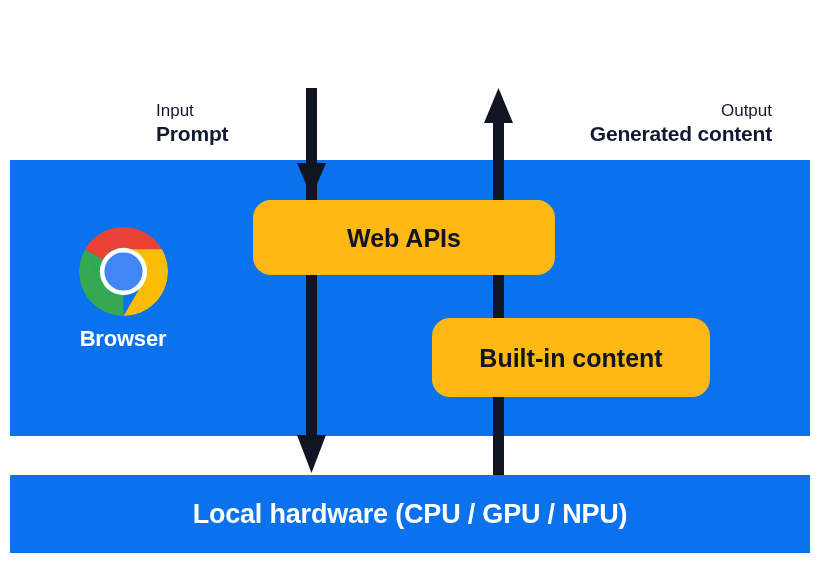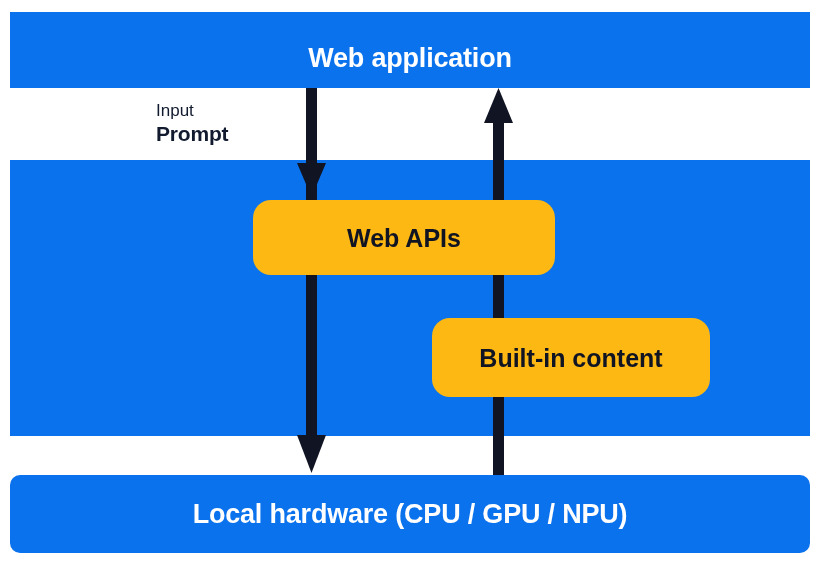--- a/index.html
+++ b/index.html
@@ -34,21 +34,20 @@
     left: 10px;
     top: 160px;
     width: 800px;
     height: 276px;
   }
   #band-local-hardware {
     left: 10px;
     top: 475px;
     width: 800px;
     height: 78px;
-    border-radius: 10px;
   }
 
   .band-title {
     position: absolute;
     left: 0;
     right: 0;
     text-align: center;
     color: #ffffff;
     font-weight: bold;
     font-size: 27px;
@@ -150,23 +149,20 @@
     font-weight: bold;
     font-size: 22px;
     letter-spacing: -0.2px;
   }
 </style>
 </head>
 <body>
 
 <div id="canvas">
 
-  <div class="band" id="band-web-application">
-    <div class="band-title">Web application</div>
-  </div>
 
   <div class="band" id="band-browser"></div>
 
   <div class="band" id="band-local-hardware">
     <div class="band-title">Local hardware (CPU / GPU / NPU)</div>
   </div>
 
   <svg id="arrows" viewBox="0 0 820 566">
 
     <g>
@@ -178,24 +174,53 @@
     <g>
       <rect x="493" y="110" width="11" height="365" fill="#101423"></rect>
       <polygon points="484,123 513,123 498.5,88" fill="#101423"></polygon>
     </g>
   </svg>
 
   <div class="flow-label" id="label-input">
     <span class="caption">Input</span>
     <span class="value">Prompt</span>
   </div>
+  <div class="flow-label" id="label-output">
+    <span class="caption">Output</span>
+    <span class="value">Generated content</span>
+  </div>
 
   <div class="box" id="box-web-apis">
     <span>Web APIs</span>
   </div>
   <div class="box" id="box-builtin-models">
     <span>
       <span>Built-in content</span><br>
     </span>
   </div>
 
+  <div id="browser-group">
+    <svg id="chrome-icon" viewBox="0 0 100 100">
+      <defs>
+        <clipPath id="circleClip">
+          <circle cx="50" cy="50" r="49"></circle>
+        </clipPath>
+      </defs>
+      <g clip-path="url(#circleClip)">
+
+        <path d="M50,1 A49,49 0 0 1 92.4,25.5 L50,25.5 A24.5,24.5 0 0 0 28.8,37.75 Z" fill="#ea4335"></path>
+
+        <path d="M92.4,25.5 A49,49 0 0 1 50,99 L71.2,62.25 A24.5,24.5 0 0 0 71.2,37.75 L50,25.5 Z" fill="#fbbc05"></path>
+
+        <path d="M50,99 A49,49 0 0 1 7.6,25.5 L28.8,62.25 A24.5,24.5 0 0 0 50,74.5 Z" fill="#34a853"></path>
+
+        <path d="M7.6,25.5 L28.8,37.75 L28.8,62.25 Z" fill="#34a853"></path>
+        <path d="M7.6,25.5 A49,49 0 0 1 50,1 L28.8,37.75 Z" fill="#ea4335"></path>
+
+        <circle cx="50" cy="50" r="26" fill="#ffffff"></circle>
+
+        <circle cx="50" cy="50" r="21" fill="#4285f4"></circle>
+      </g>
+    </svg>
+    <div id="browser-label">Browser</div>
+  </div>
 
 </div>
 
 </body></html>

